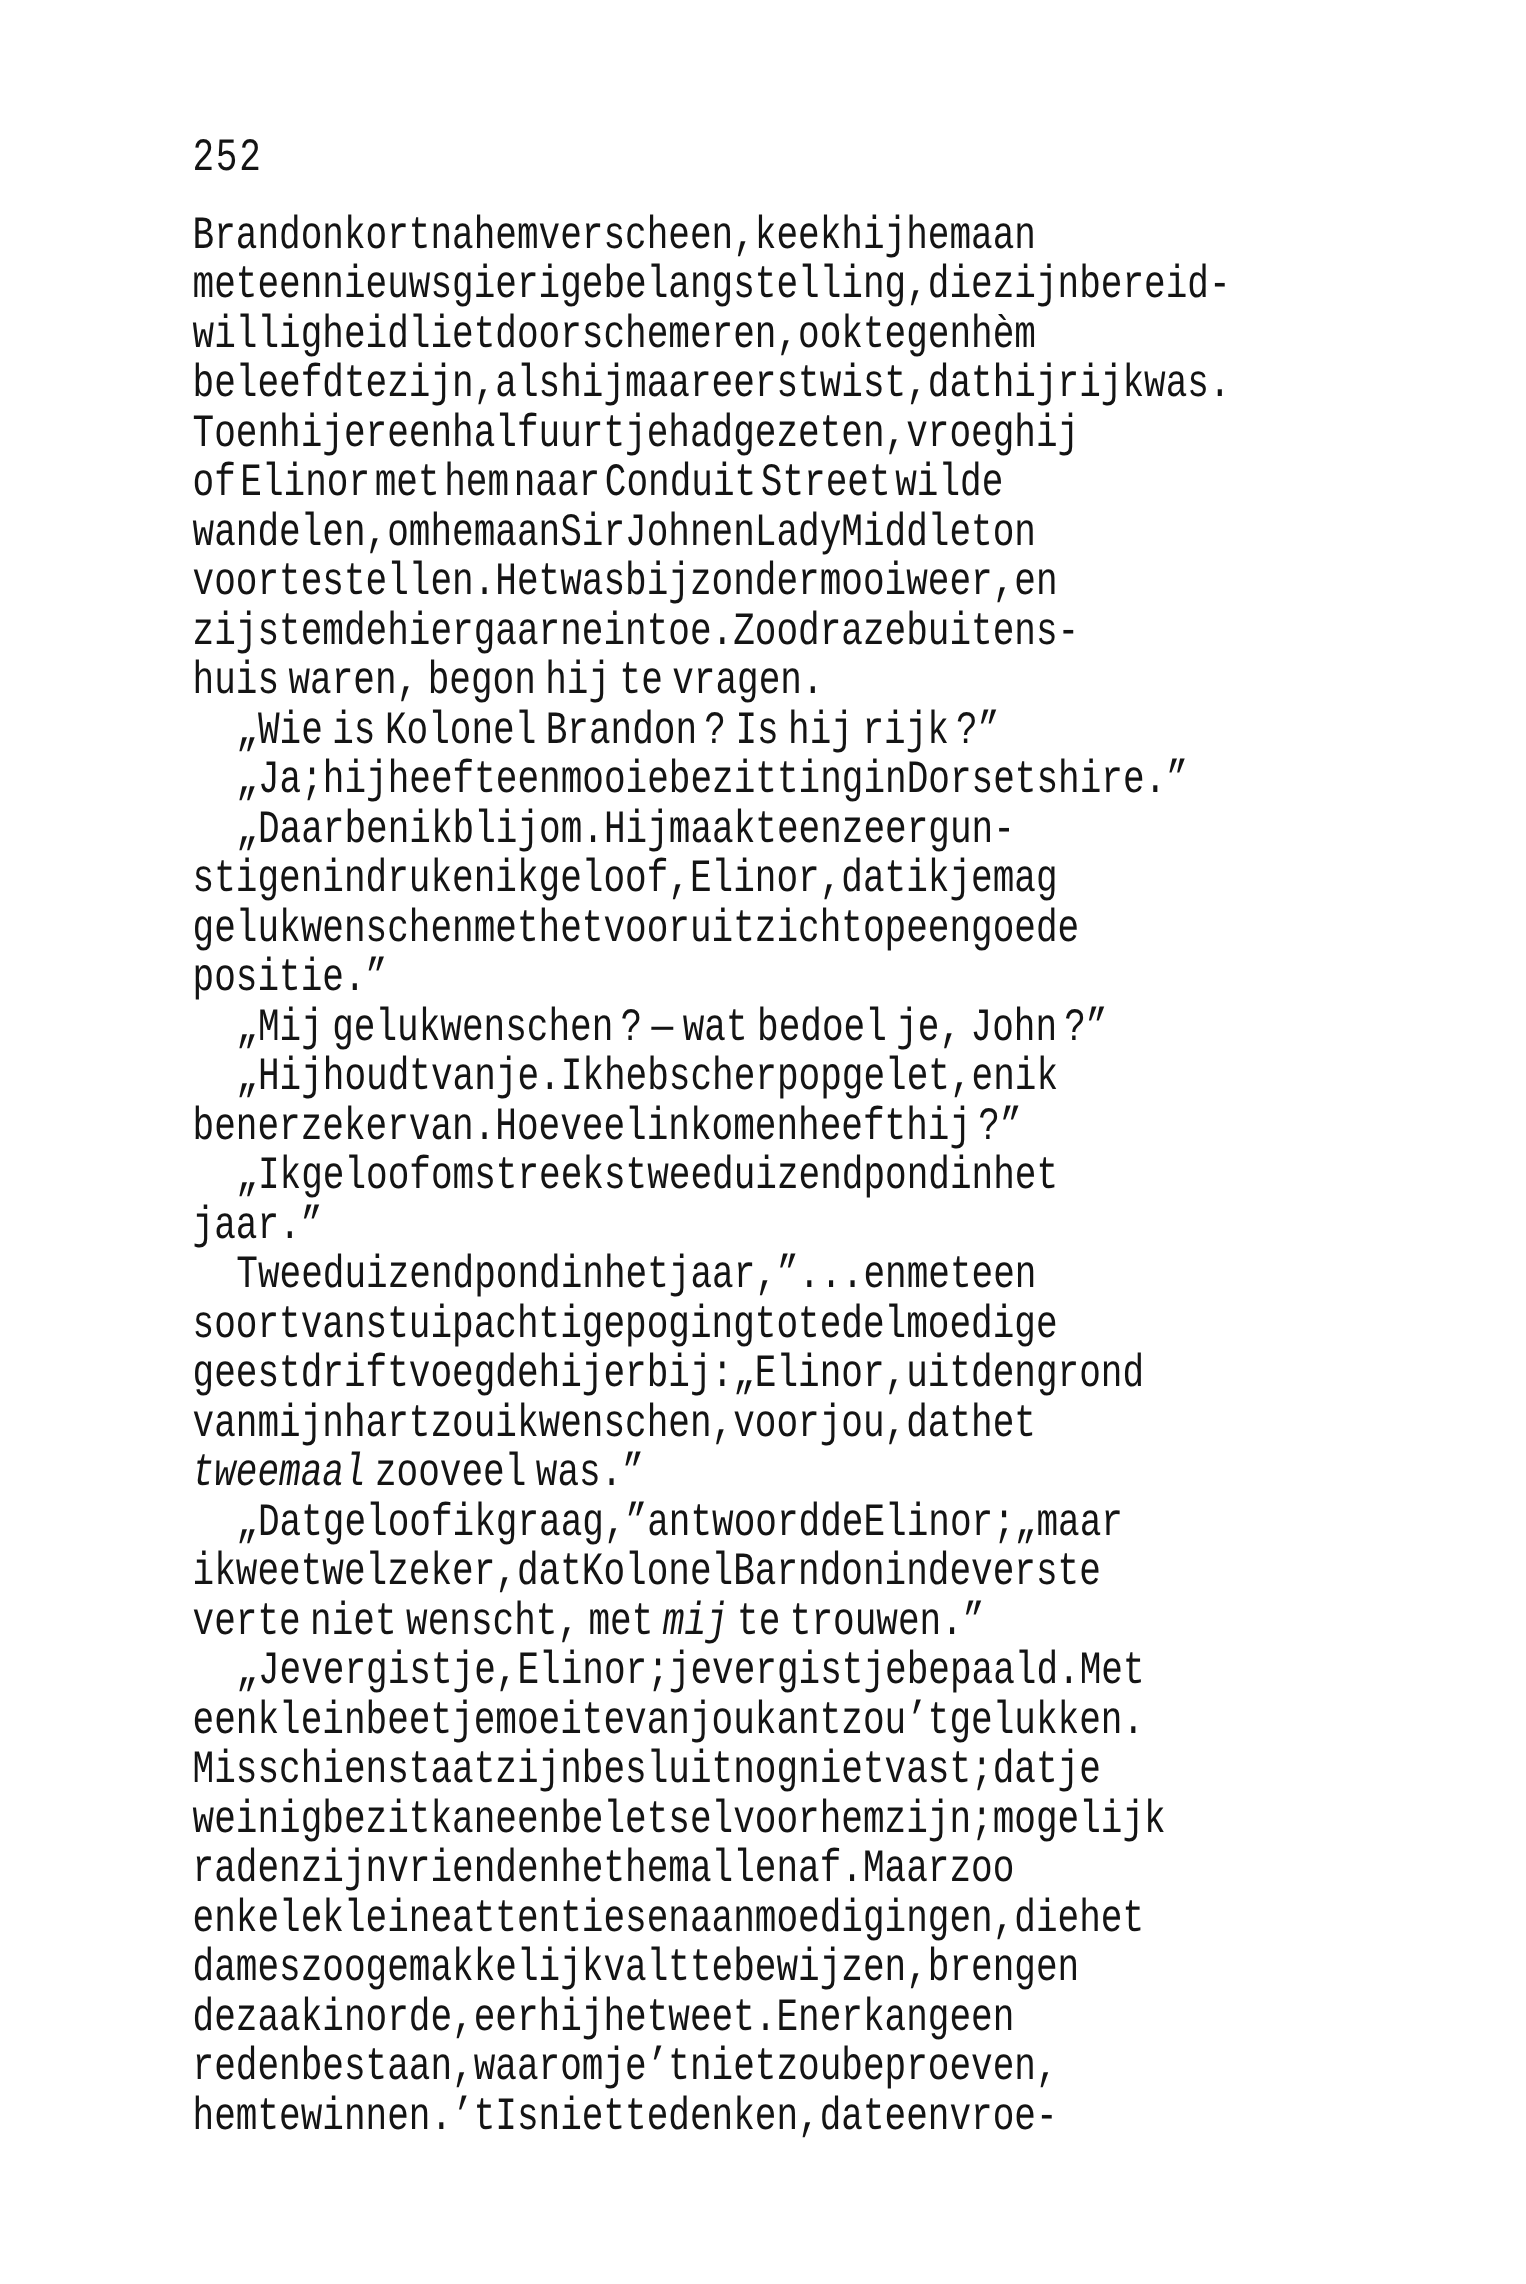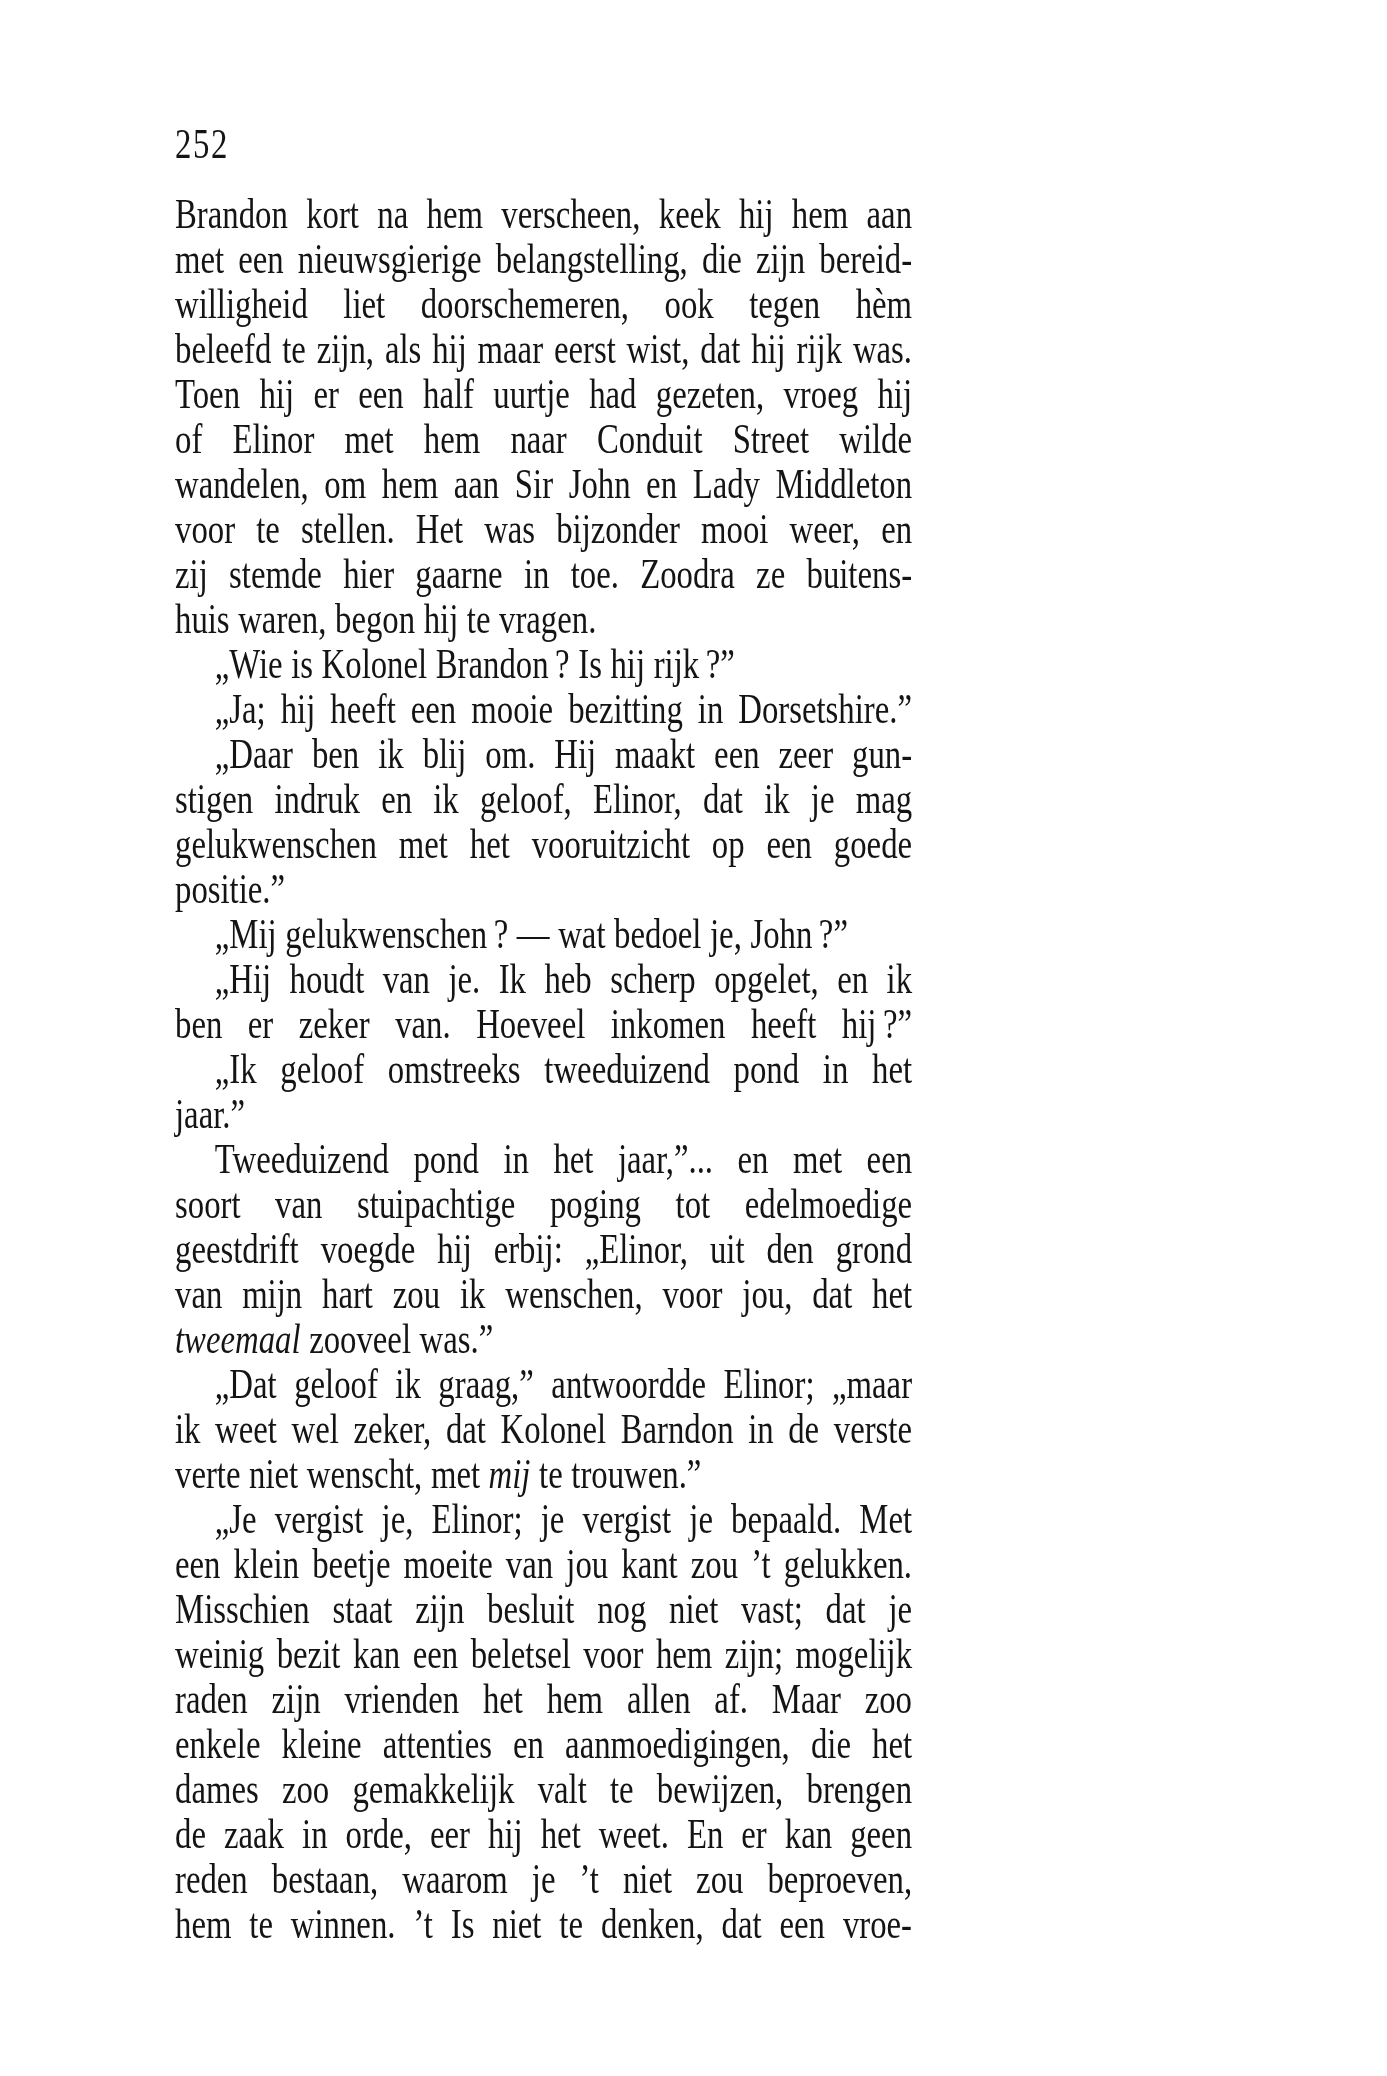--- a/index.html
+++ b/index.html
@@ -2,21 +2,21 @@
 <html><head>
 <meta charset="utf-8">
 <style>
   html, body { margin: 0; padding: 0; background: #ffffff; }
   .page {
     position: relative;
     width: 1226px;
     height: 2076px;
     background: #ffffff;
     color: #141414;
-    font-family: Liberation Serif, serif;
+    font-family: Liberation Mono, monospace;
     overflow: hidden;
   }
   .text-col {
     position: absolute;
     left: 175px;
     top: 122px;
     width: 945px;
     transform: scaleX(0.78);
     transform-origin: 0 0;
   }

